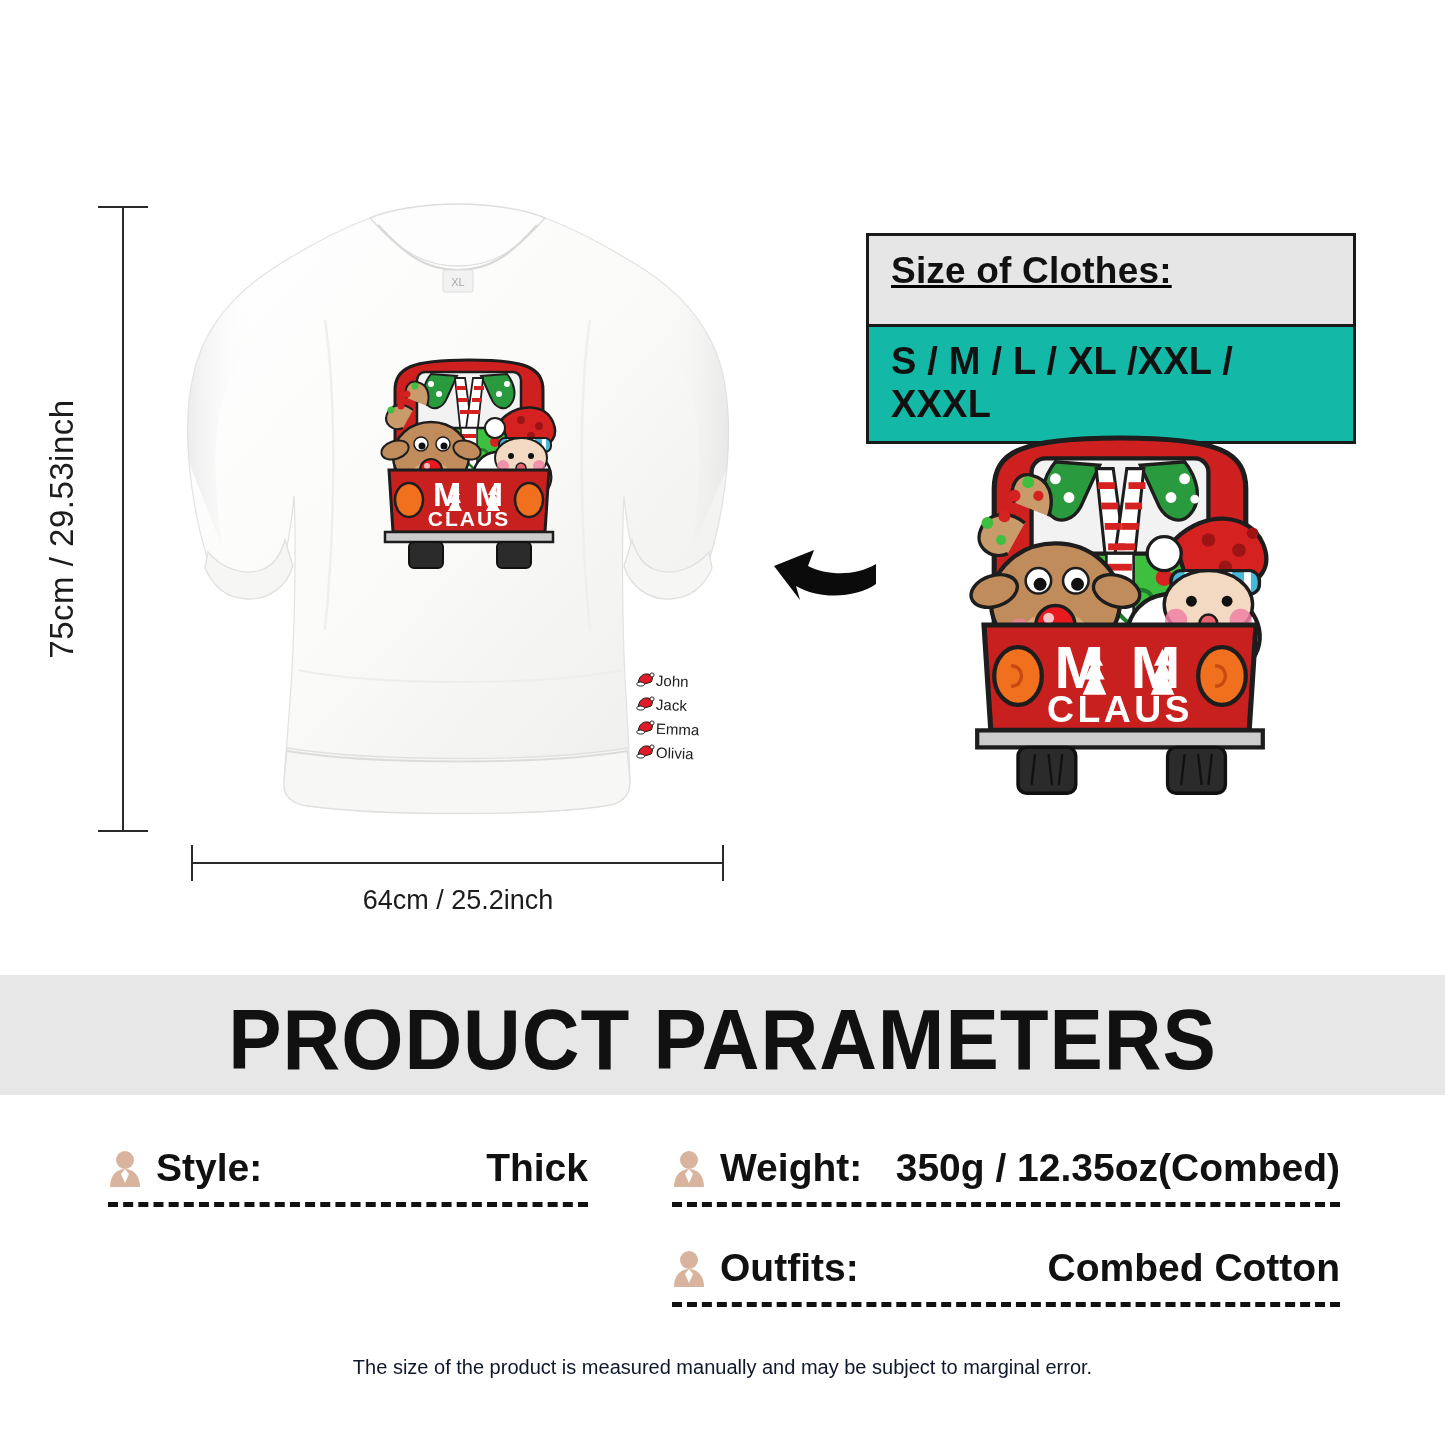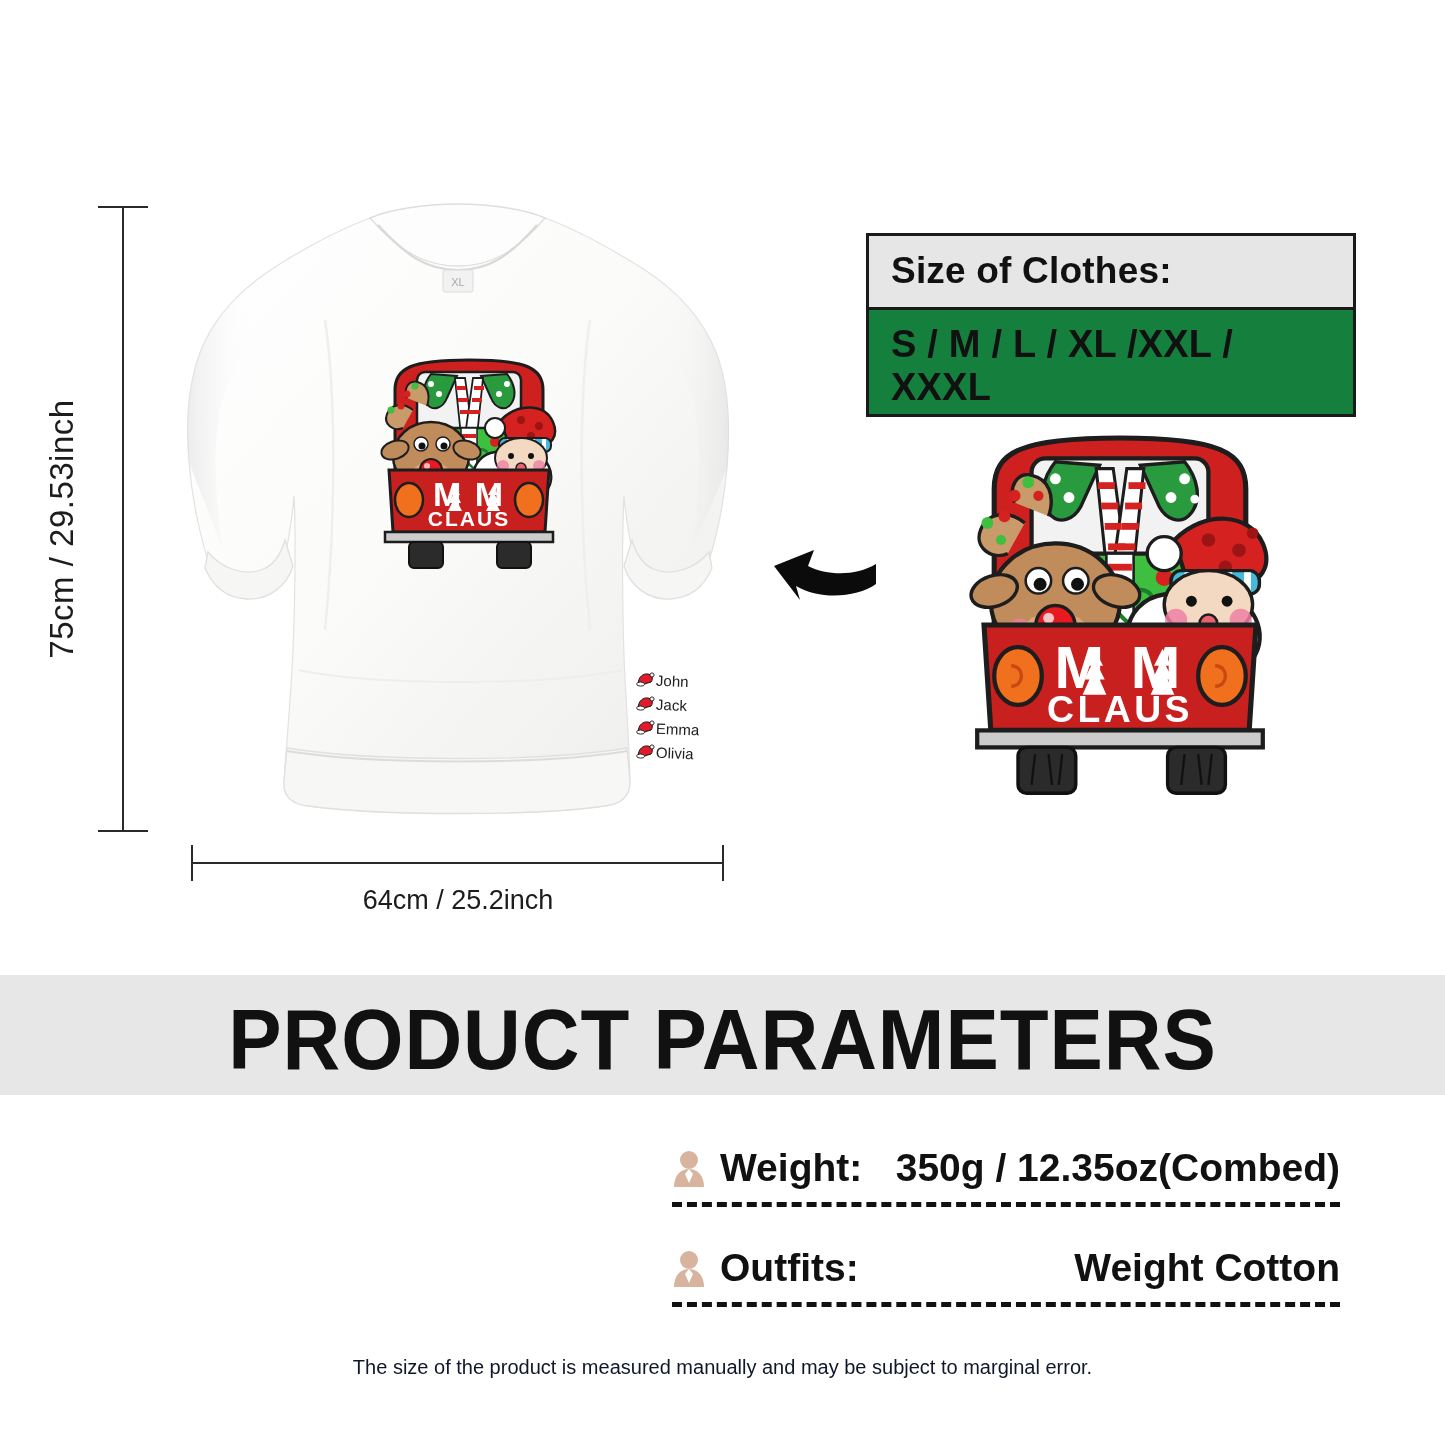--- a/index.html
+++ b/index.html
@@ -35,23 +35,23 @@
   .shirt-wrap { position: absolute; left: 175px; top: 200px; width: 565px; height: 640px; }
   .shirt-svg { width: 100%; height: 100%; display: block; }
 
   .sleeve-names { position: absolute; left: 636px; top: 670px; width: 105px; }
   .sleeve-name-row { display: flex; align-items: center; height: 22px; margin-bottom: 2px; transform: rotate(2deg); }
   .hat-ico { width: 19px; height: 16px; flex: 0 0 19px; margin-right: 1px; }
   .sleeve-name-txt { font-size: 15px; color: #20201f; font-family: "Liberation Sans", sans-serif; }
 
   
   .size-box { position: absolute; left: 866px; top: 233px; width: 490px; border: 3px solid #1a1a1a; background: #fff; }
-  .size-box-head { background: #e6e6e6; border-bottom: 3px solid #1a1a1a; padding: 14px 22px 15px; }
+  .size-box-head { background: #e6e6e6; border-bottom: 3px solid #1a1a1a; padding: 14px 22px 32px; text-decoration: underline; }
   .size-box-head-txt { font-size: 37px; font-weight: bold; color: #111; letter-spacing: .2px; }
-  .size-box-body { background: #15803d; padding: 13px 22px 5px; }
+  .size-box-body { background: #14b8a6; padding: 13px 22px 15px; }
   .size-box-body-txt { font-size: 38px; font-weight: bold; color: #111; letter-spacing: .2px; }
 
   
   .arrow { position: absolute; left: 770px; top: 528px; width: 110px; height: 80px; }
 
   
   .big-art { position: absolute; left: 950px; top: 408px; width: 340px; height: 400px; }
 
   
   .banner { position: absolute; left: 0; top: 975px; width: 1445px; height: 120px; background: #e7e7e7; }
@@ -429,20 +429,32 @@
           <path d="M154 196 l-2 18"></path>
       </g>
     </svg>
   </div>
 
   <div class="banner"></div>
   <div class="banner-title">PRODUCT PARAMETERS</div>
 
   <div class="params">
 
+    <div class="param-cell col-l row-1">
+      <div class="param-row">
+        <svg class="p-ico" viewBox="0 0 34 38">
+          <circle cx="17" cy="11" r="9" fill="#d8b49e"></circle>
+          <path d="M2 38 C2 26 9 20 17 20 C25 20 32 26 32 38 Z" fill="#d8b49e"></path>
+          <path d="M17 20 L21 25 L17 34 L13 25 Z" fill="#ffffff"></path>
+        </svg>
+        <span class="p-key">Style:</span>
+        <span class="p-val">Thick</span>
+      </div>
+      <div class="p-dash"></div>
+    </div>
 
     <div class="param-cell col-r row-1">
       <div class="param-row">
         <svg class="p-ico" viewBox="0 0 34 38">
           <circle cx="17" cy="11" r="9" fill="#d8b49e"></circle>
           <path d="M2 38 C2 26 9 20 17 20 C25 20 32 26 32 38 Z" fill="#d8b49e"></path>
           <path d="M17 20 L21 25 L17 34 L13 25 Z" fill="#ffffff"></path>
         </svg>
         <span class="p-key">Weight:</span>
         <span class="p-val">350g / 12.35oz(Combed)</span>
@@ -452,21 +464,21 @@
 
 
     <div class="param-cell col-r row-2">
       <div class="param-row">
         <svg class="p-ico" viewBox="0 0 34 38">
           <circle cx="17" cy="11" r="9" fill="#d8b49e"></circle>
           <path d="M2 38 C2 26 9 20 17 20 C25 20 32 26 32 38 Z" fill="#d8b49e"></path>
           <path d="M17 20 L21 25 L17 34 L13 25 Z" fill="#ffffff"></path>
         </svg>
         <span class="p-key">Outfits:</span>
-        <span class="p-val">Weight Cotton</span>
+        <span class="p-val">Combed Cotton</span>
       </div>
       <div class="p-dash"></div>
     </div>
   </div>
 
   <div class="footnote">The size of the product is measured manually and may be subject to marginal error.</div>
 
 </div>
 
 </body></html>

